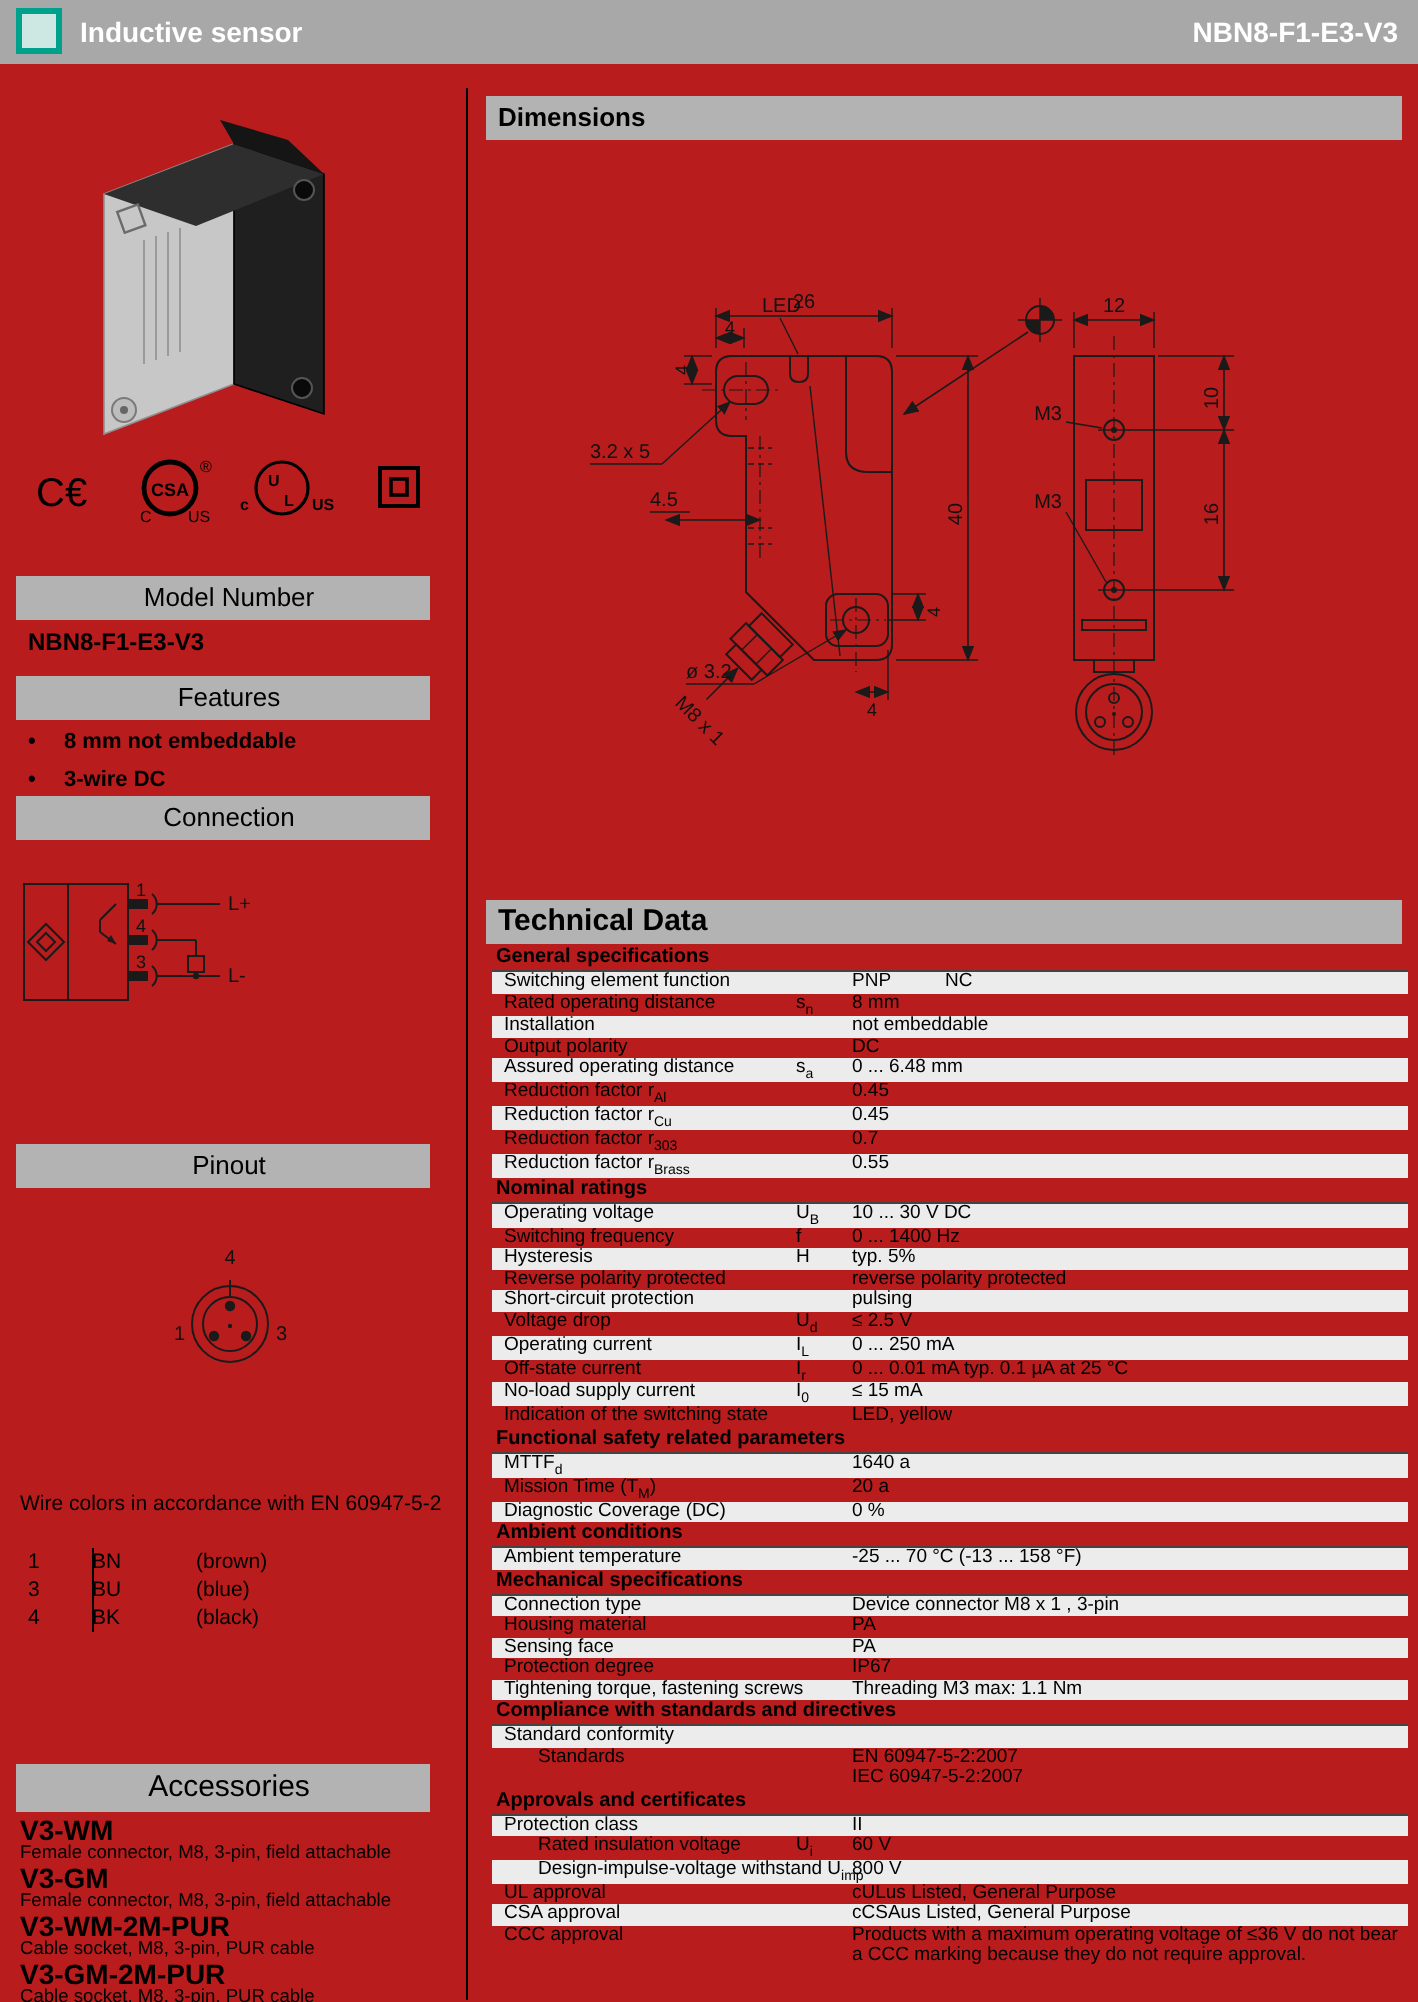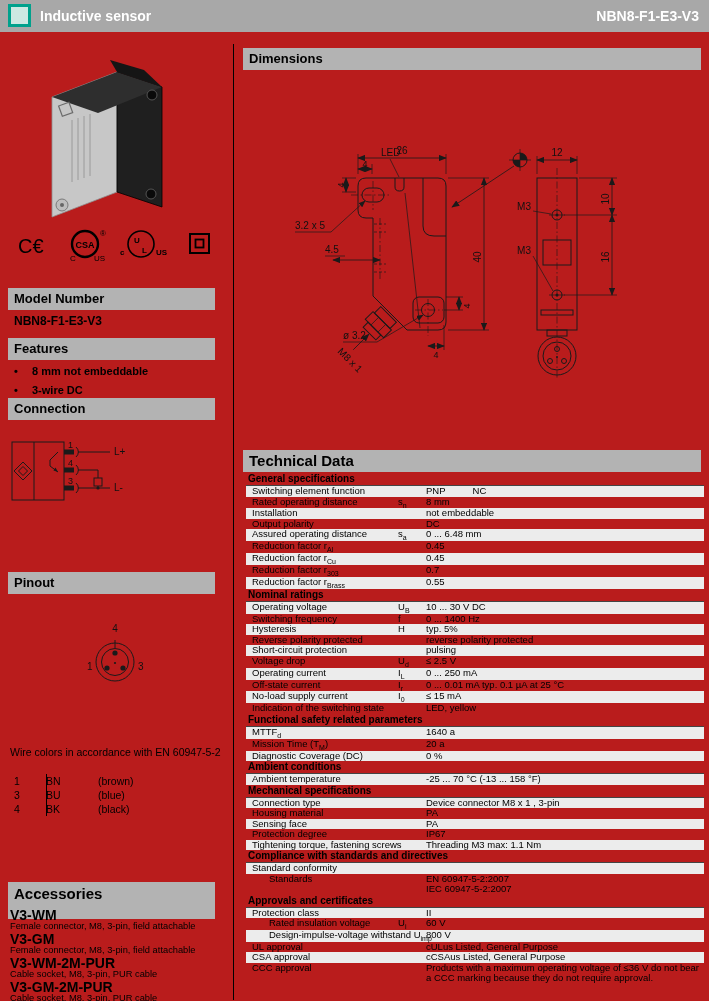--- a/index.html
+++ b/index.html
@@ -6,22 +6,22 @@
   .page{position:relative;width:709px;height:1001px;background:#b91c1c;overflow:hidden;
         font-family:"Liberation Sans",sans-serif;color:#000;}
   
   .topbar{position:absolute;left:0;top:0;width:709px;height:32px;background:#a8a8a8;}
   .logo-sq{position:absolute;left:8px;top:4px;width:17px;height:17px;background:#cde8e2;border:3px solid #00a18c;}
   .topbar-title{position:absolute;left:40px;top:0;line-height:32px;font-size:14px;font-weight:bold;color:#fff;}
   .topbar-model{position:absolute;right:10px;top:0;line-height:32px;font-size:14px;font-weight:bold;color:#fff;}
   .vdivider{position:absolute;left:233px;top:44px;width:1px;height:956px;background:#000;}
   
   .secbar{position:absolute;left:8px;width:207px;height:22px;background:#b3b3b3;
-          font-size:13px;font-weight:bold;line-height:22px;padding-left:6px;box-sizing:border-box;}
-  .secbar.big{height:37px;font-size:15px;line-height:24px;}
+          font-size:13px;font-weight:normal;line-height:22px;padding-left:6px;box-sizing:border-box;text-align:center;}
+  .secbar.big{height:24px;font-size:15px;line-height:24px;}
   .rsecbar{position:absolute;left:243px;width:458px;height:22px;background:#b3b3b3;
            font-size:13px;font-weight:bold;line-height:22px;padding-left:6px;box-sizing:border-box;}
   .rsecbar.big{font-size:15px;}
   .model-text{position:absolute;left:14px;top:314px;font-size:12px;font-weight:bold;}
   
   .features-list{position:absolute;left:14px;top:362px;width:200px;}
   .feat-item{font-size:11px;font-weight:bold;line-height:19px;display:flex;}
   .feat-item .bullet{width:18px;}
   
   .wire-note{position:absolute;left:10px;top:746px;font-size:10.5px;}

